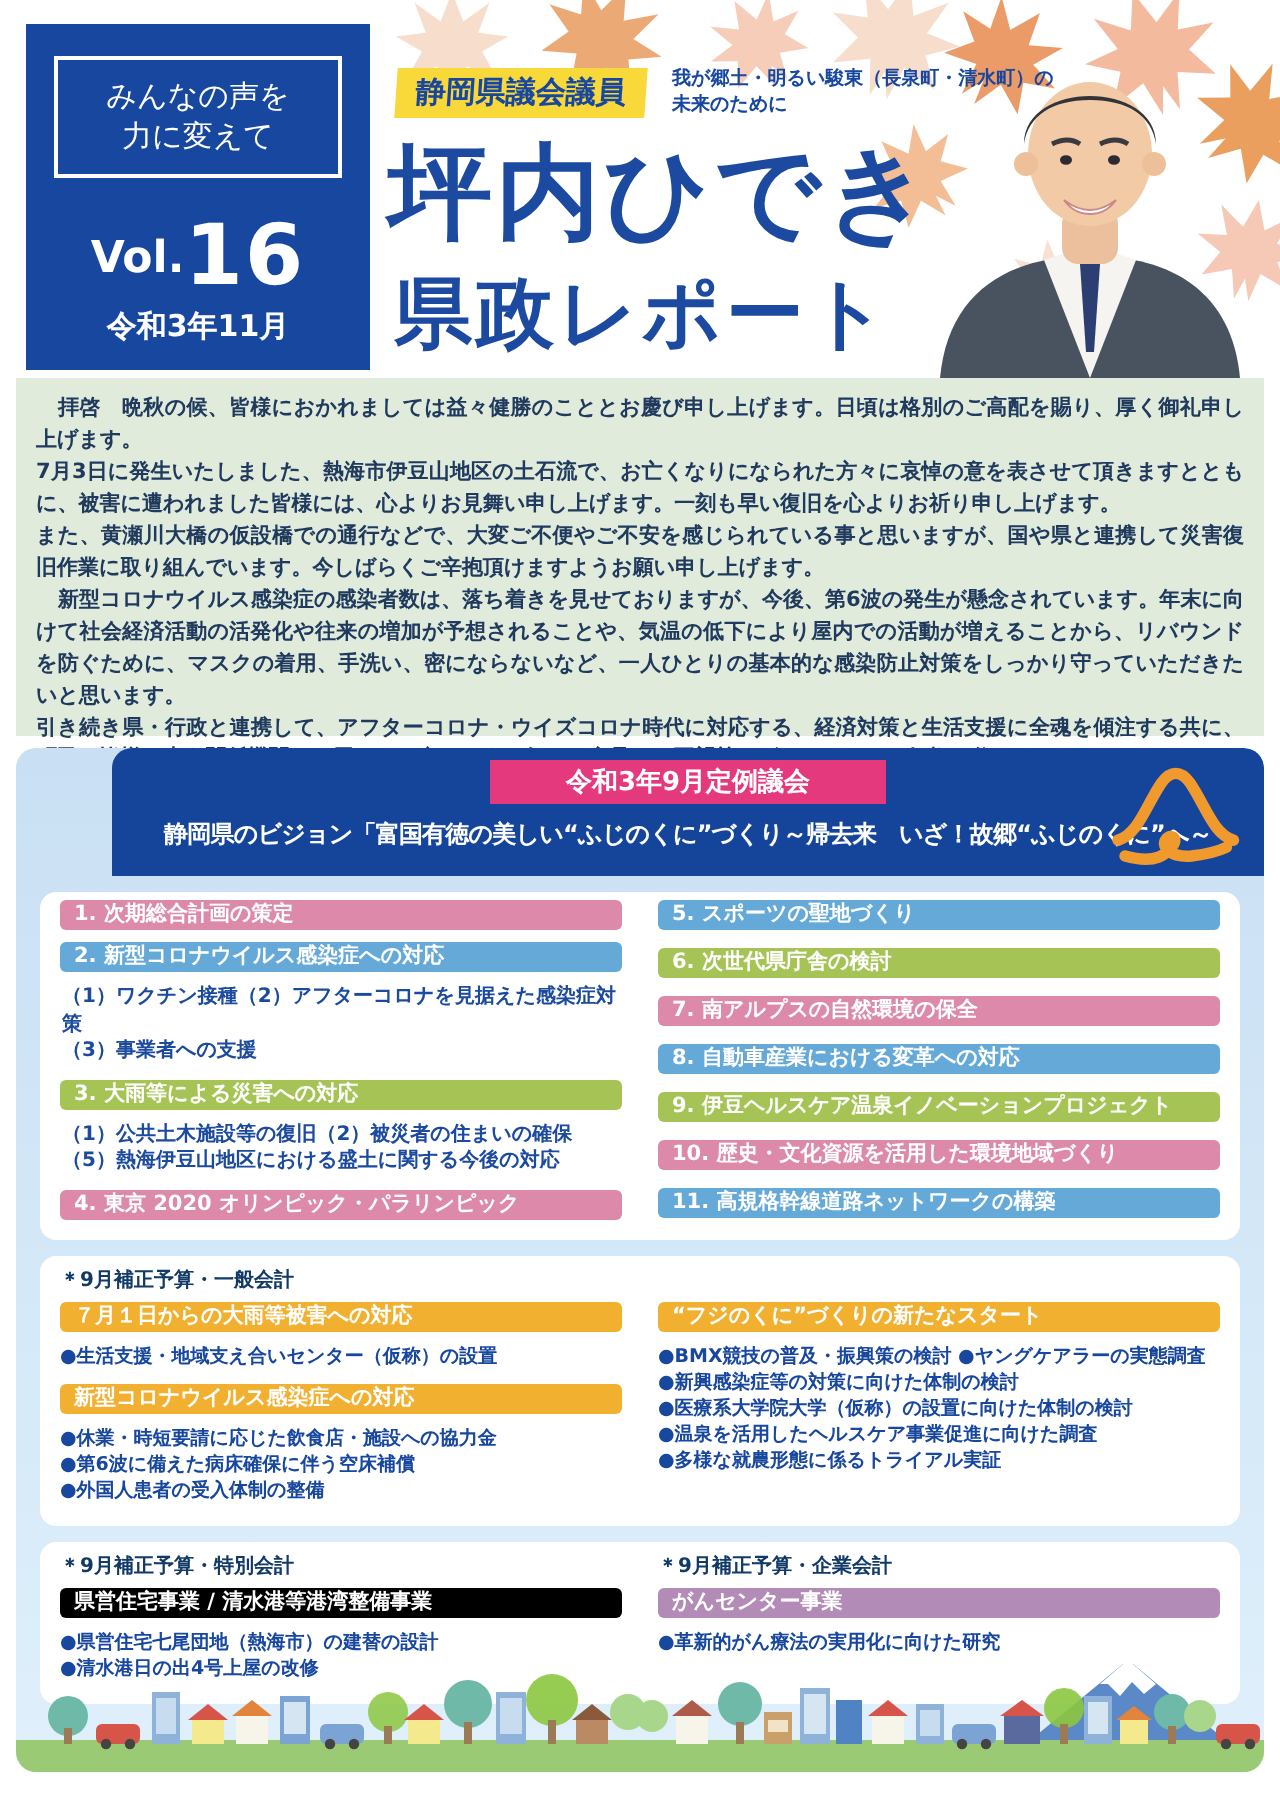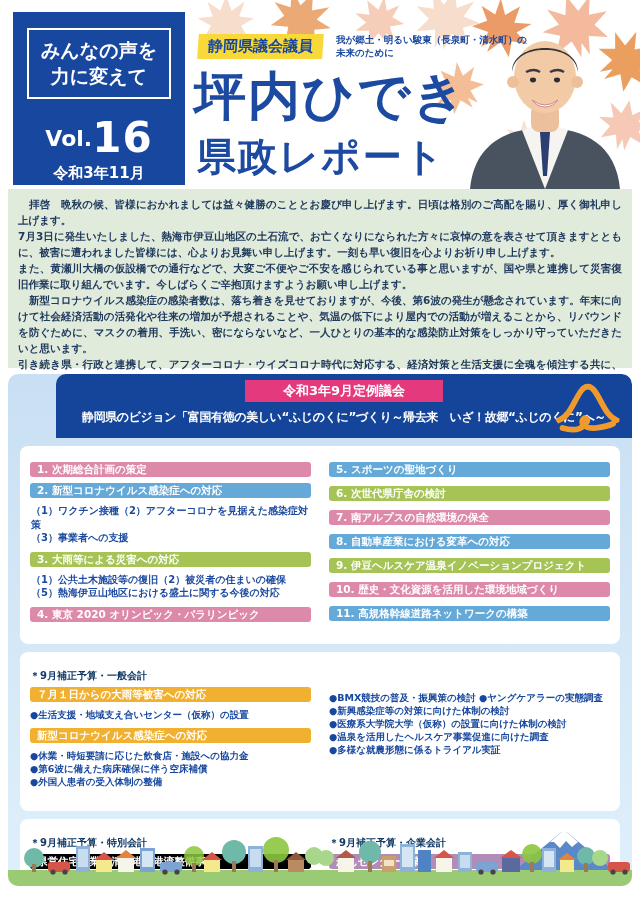--- a/index.html
+++ b/index.html
@@ -6,21 +6,21 @@
   body{width:640px;height:900px;background:#ffffff;position:relative;overflow:hidden;
        font-family:"DejaVu Sans","Liberation Sans",sans-serif;}
 
   
   #header{position:absolute;left:0;top:0;width:640px;height:189px;overflow:hidden;background:#fff;}
   .leaf{position:absolute;pointer-events:none;}
 
   #vol-box{position:absolute;left:13px;top:12px;width:172px;height:173px;background:#17479e;
            color:#fff;text-align:center;z-index:3;}
   #slogan-frame{margin:16px 14px 0;border:2px solid #fff;padding:8px 2px;}
-  #slogan-frame .sl{font-size:19px;font-weight:bold;line-height:1.35;text-align:center;}
+  #slogan-frame .sl{font-size:15px;font-weight:normal;line-height:1.35;text-align:center;}
   #vol-line{margin-top:14px;font-weight:bold;}
   #vol-line .vp{font-size:22px;vertical-align:6px;}
   #vol-line .vn{font-size:42px;letter-spacing:1px;}
   #date-line{font-size:15px;font-weight:bold;margin-top:2px;}
 
   #badge{position:absolute;left:198px;top:34px;background:#f9d83a;color:#17479e;
          font-size:15px;font-weight:bold;padding:3px 10px;z-index:3;transform:skewX(-4deg);}
   #tagline{position:absolute;left:336px;top:33px;color:#17479e;font-size:9.5px;font-weight:bold;
            line-height:1.4;z-index:3;}
   #main-title{position:absolute;left:194px;top:62px;color:#1b4aa0;font-size:52px;font-weight:900;
@@ -40,21 +40,21 @@
   
   #panel{position:absolute;left:8px;top:374px;width:624px;height:512px;border-radius:10px;
          background:linear-gradient(#c9dff3,#dff0fb);overflow:hidden;box-sizing:border-box;}
   #panel-head{background:#15459b;border-radius:10px 10px 0 0;height:64px;position:relative;
               text-align:center;padding-top:6px;box-sizing:border-box;margin-left:48px;}
   #session-badge{display:inline-block;background:#e5397e;color:#fff;font-size:13px;font-weight:bold;
                  padding:2px 38px;}
   #vision{color:#fff;font-size:12px;font-weight:bold;margin-top:7px;letter-spacing:-0.4px;}
   #fuji-logo{position:absolute;right:10px;top:2px;}
 
-  .card{background:#fff;border-radius:8px;margin:8px 12px 4px;padding:16px 10px;box-sizing:border-box;}
+  .card{background:#fff;border-radius:8px;margin:8px 12px 4px;padding:4px 10px;box-sizing:border-box;}
   .cols{display:flex;gap:18px;}
   .col{flex:1;min-width:0;}
 
   .bar{height:15px;line-height:15px;border-radius:3px;color:#fff;font-weight:bold;font-size:10.5px;
        padding:0 7px;margin-bottom:6px;white-space:nowrap;overflow:hidden;}
   .bar.pink{background:#dc89aa;}
   .bar.blue{background:#64a9d8;}
   .bar.green{background:#a6c455;}
   .bar.orange{background:#f1b02f;}
   .bar.dgreen{background:#000000;}
@@ -201,20 +201,21 @@
           <div>●生活支援・地域支え合いセンター（仮称）の設置</div>
         </div>
         <div class="bar orange">新型コロナウイルス感染症への対応</div>
         <div class="bullets">
           <div>●休業・時短要請に応じた飲食店・施設への協力金</div>
           <div>●第6波に備えた病床確保に伴う空床補償</div>
           <div>●外国人患者の受入体制の整備</div>
         </div>
       </div>
       <div class="col">
+        <div class="bar orange">“フジのくに”づくりの新たなスタート</div>
         <div class="bullets">
           <div>●BMX競技の普及・振興策の検討 ●ヤングケアラーの実態調査</div>
           <div>●新興感染症等の対策に向けた体制の検討</div>
           <div>●医療系大学院大学（仮称）の設置に向けた体制の検討</div>
           <div>●温泉を活用したヘルスケア事業促進に向けた調査</div>
           <div>●多様な就農形態に係るトライアル実証</div>
         </div>
       </div>
     </div>
   </div>

